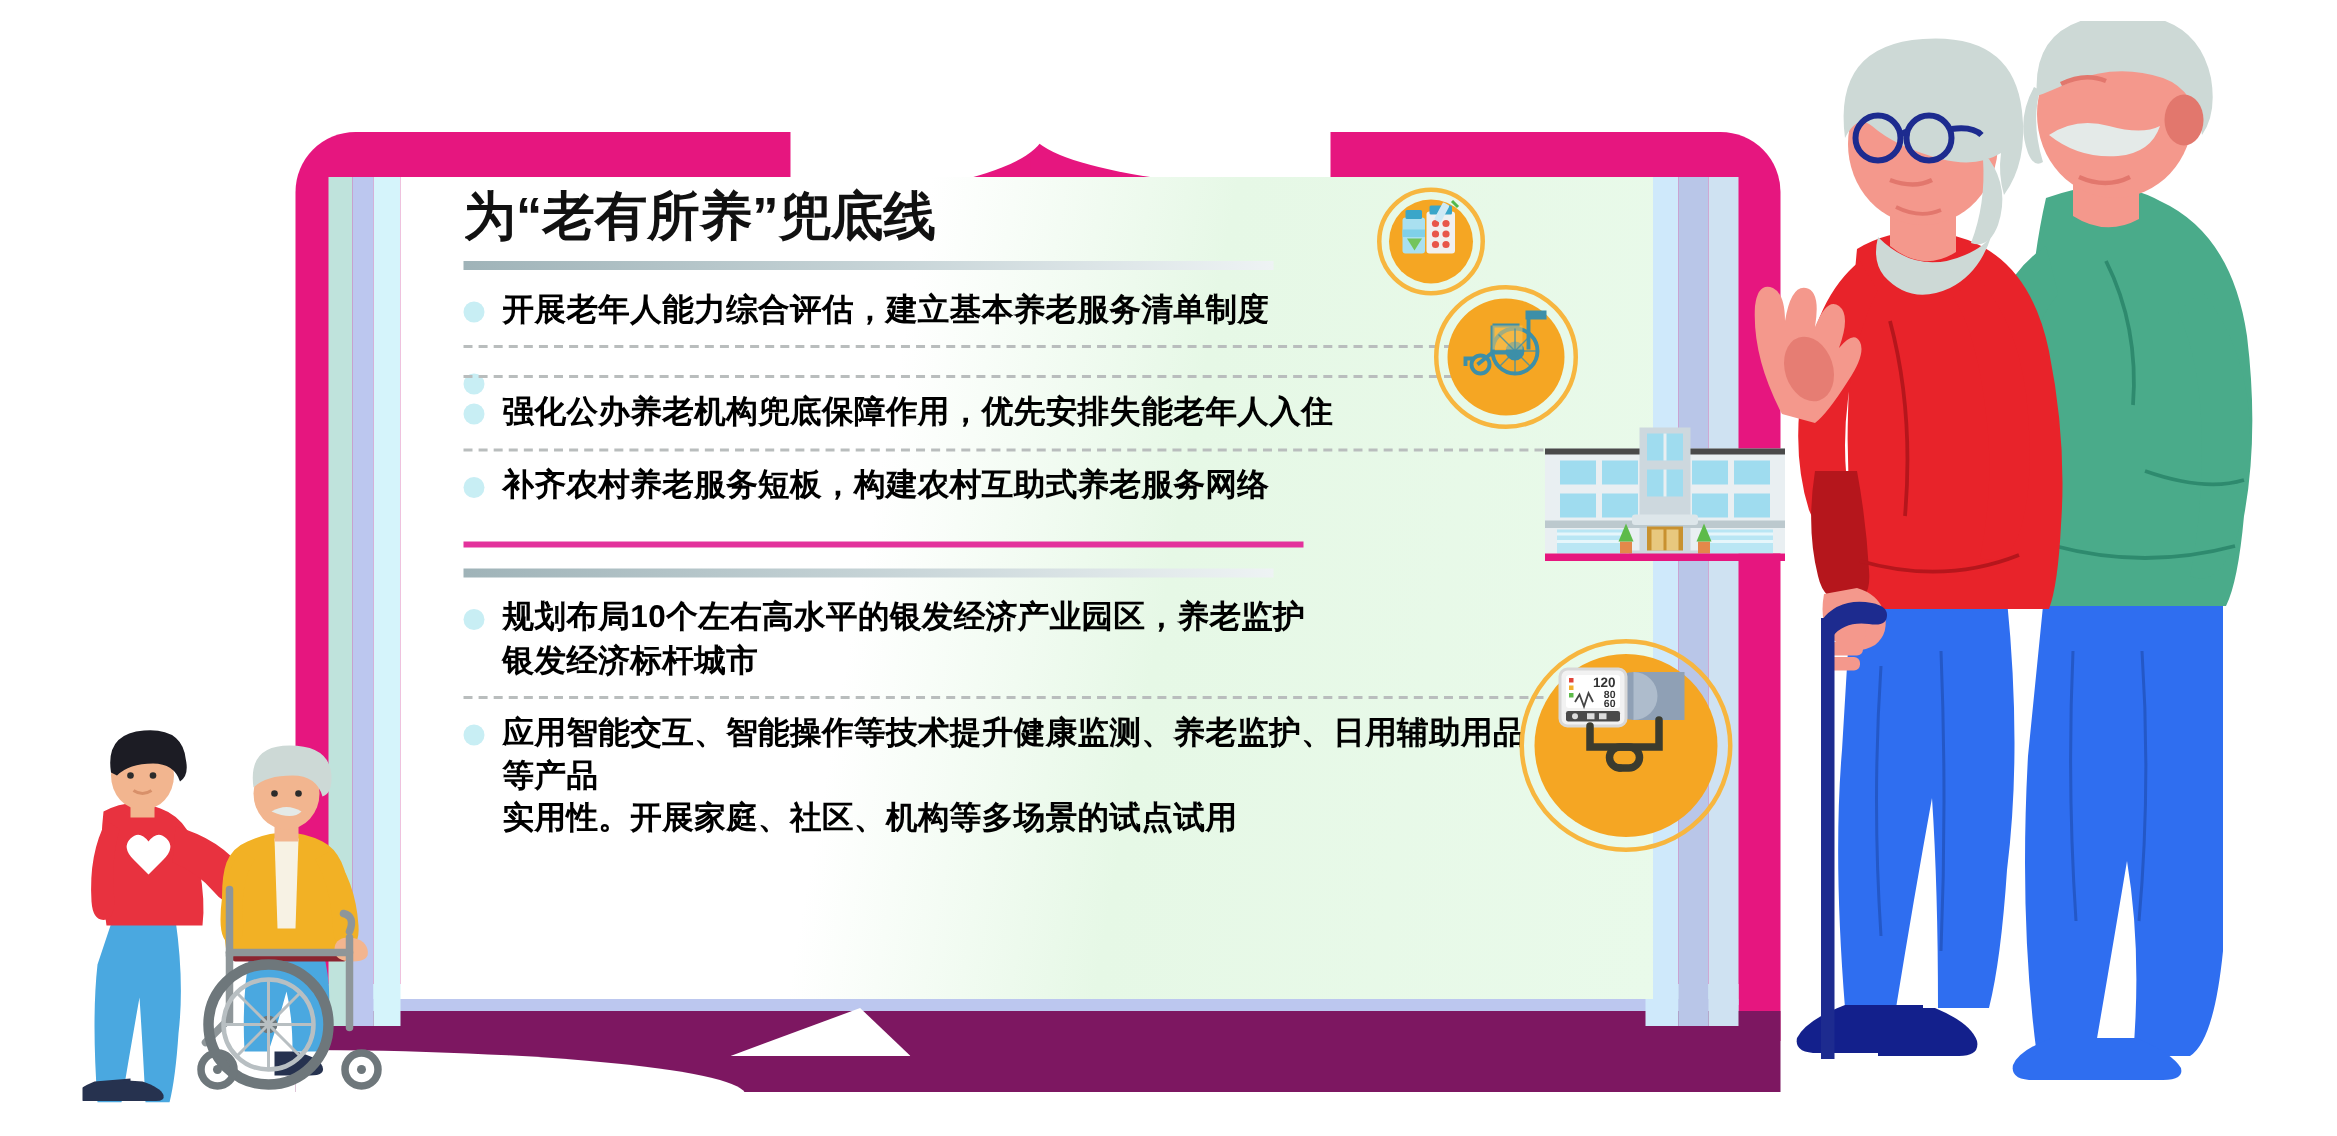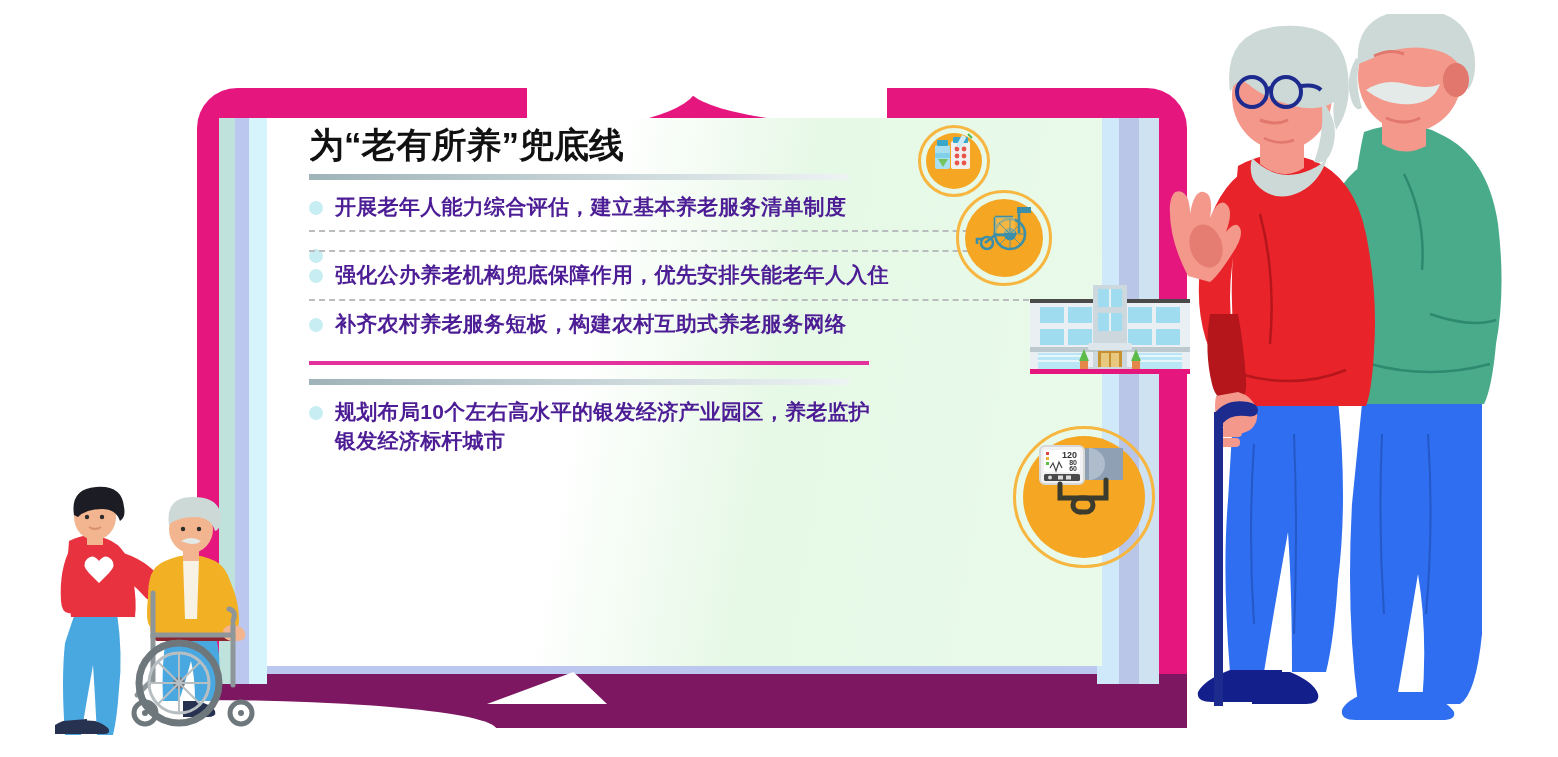--- a/index.html
+++ b/index.html
@@ -80,21 +80,21 @@
   }
 
   ul { list-style:none; }
   .item { position:relative; padding:9px 0 9px 26px; }
   .item + .item { border-top:2px dashed #b9bdbd; }
   .bullet {
     position:absolute; left:0px; top:17px; width:14px; height:14px;
     border-radius:50%; background:#c8eef4;
   }
   .itext {
-    font-size:21px; font-weight:bold; color:#4c1d95; line-height:1.36;
+    font-size:21px; font-weight:bold; color:#000000; line-height:1.36;
     white-space:pre-line; letter-spacing:0.3px;
   }
 
   
   .circ { position:absolute; border-radius:50%; background:#f5a623;
           display:flex; align-items:flex-start; justify-content:center; }
   .ring { position:absolute; border-radius:50%; border:3px solid #f7b63f; }
 
   #circ-med   { left:926px; top:133px; width:56px; height:56px; }
   #ring-med   { left:918px; top:125px; width:72px; height:72px; }
@@ -166,20 +166,25 @@
 
       <div class="magenta-rule"></div>
 
       <div>
         <div class="title-rule"></div>
         <ul>
           <li class="item">
             <span class="bullet"></span>
             <span class="itext">规划布局10个左右高水平的银发经济产业园区，养老监护
 银发经济标杆城市</span>
+          </li>
+          <li class="item">
+            <span class="bullet"></span>
+            <span class="itext">应用智能交互、智能操作等技术提升健康监测、养老监护、日用辅助用品等产品
+实用性。开展家庭、社区、机构等多场景的试点试用</span>
           </li>
         </ul>
       </div>
 
     </div>
   </div>
 
   <div class="ring" id="ring-med"></div>
   <div class="circ" id="circ-med">
     <svg width="46" height="42" viewBox="0 0 46 42">

